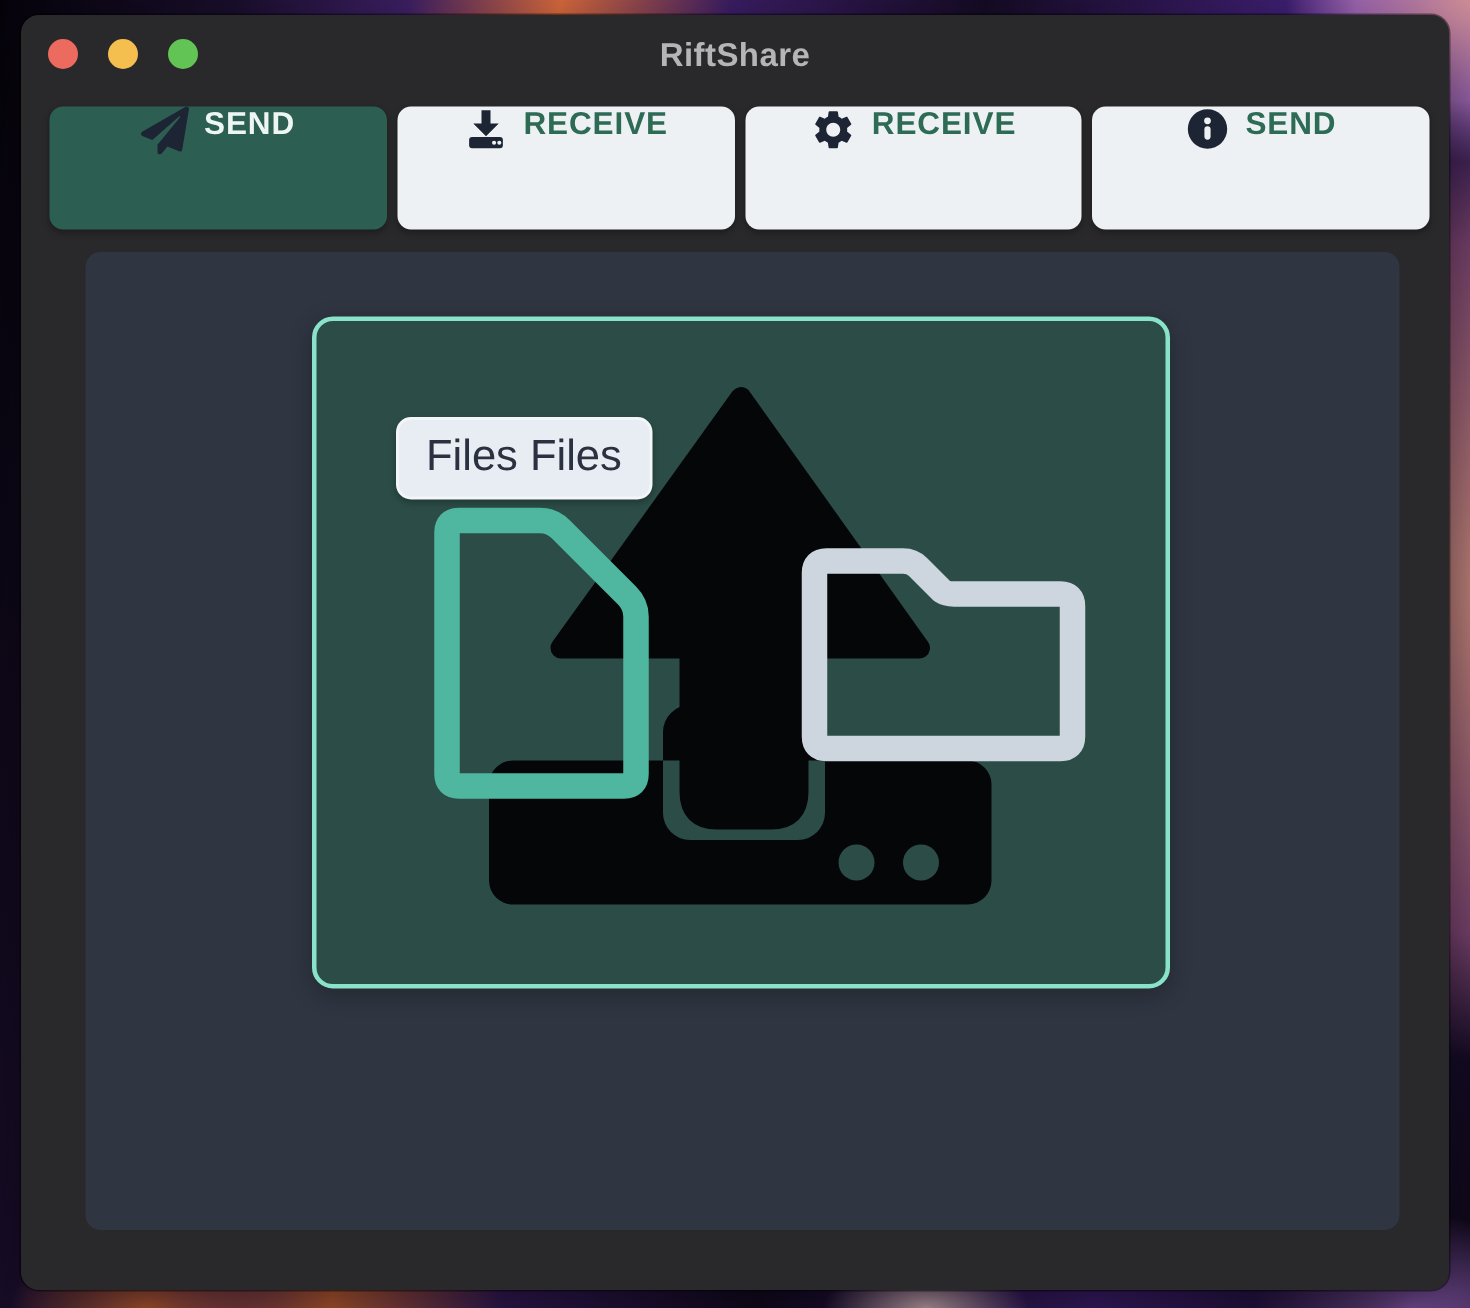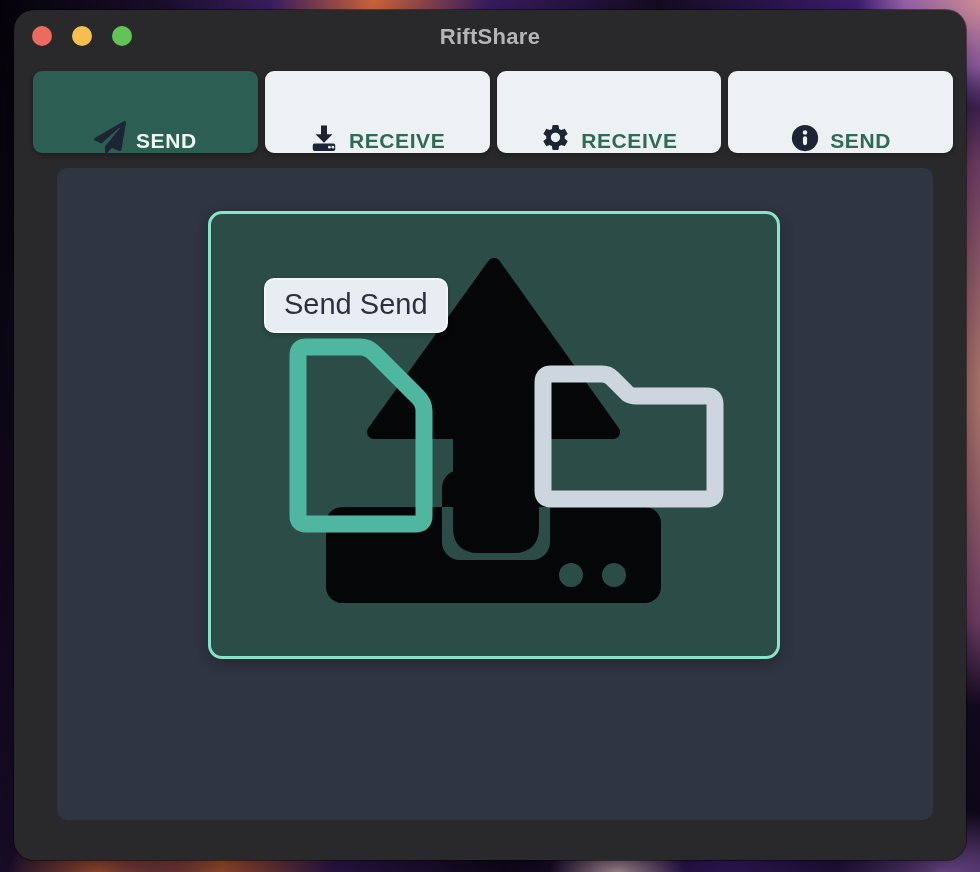--- a/index.html
+++ b/index.html
@@ -14,21 +14,21 @@
       radial-gradient(130px 70px at 10% 100%, #d4683c 0%, rgba(0,0,0,0) 70%),
       radial-gradient(110px 55px at 63% 100%, #e8c4cc 0%, rgba(0,0,0,0) 62%),
       radial-gradient(150px 90px at 96% 100%, #8a5bb0 0%, rgba(0,0,0,0) 70%),
       linear-gradient(100deg, #05030a 0%, #1a0e2c 14%, #3c1f63 24%, #d4683c 33%, #3a1d63 43%, #150b24 58%, #43217a 78%, #0e0818 100%);
     background-color:#14091f;
   }
 
   
   .window {
     position:absolute; left:14px; top:10px; width:952px; height:850px;
-    background:#29292c; border-radius:20px;
+    background:#29292c; border-radius:12px;
     box-shadow:0 22px 48px rgba(0,0,0,0.55), 0 0 0 1px rgba(0,0,0,0.45);
   }
 
   .titlebar { position:relative; height:52px; }
   .traffic-lights { position:absolute; left:18px; top:16px; display:flex; gap:20px; }
   .light { width:20px; height:20px; border-radius:50%; }
   .light.red    { background:#ed6a5e; }
   .light.yellow { background:#f4bf4f; }
   .light.green  { background:#61c455; }
   .window-title {
@@ -36,21 +36,21 @@
     color:#b5b5b9; letter-spacing:0.3px;
   }
 
   
   .tabbar {
     position:absolute; left:19px; top:61px; width:920px; height:82px;
     display:flex; gap:7px;
   }
   .tab {
     flex:1; border:none; border-radius:9px; cursor:pointer;
-    display:flex; align-items:flex-end; justify-content:center; gap:10px;
+    display:flex; align-items:flex-start; justify-content:center; gap:10px;
     font-family:"Liberation Sans", sans-serif;
     font-size:21px; font-weight:700; letter-spacing:0.6px;
     background:#edf1f4; color:#2e6b55;
     box-shadow:0 2px 5px rgba(0,0,0,0.30);
   }
   .tab.active { background:#2d5e52; color:#eef6f3; }
   .tab .icon { display:flex; align-items:center; }
 
   
   .panel {
@@ -148,18 +148,18 @@
         <path fill-rule="evenodd" fill="#050608" d="M131,292 h303 a16,16 0 0 1 16,16 v64 a16,16 0 0 1 -16,16 h-303 a16,16 0 0 1 -16,-16 v-64 a16,16 0 0 1 16,-16 Z
                  M249,255 h72 a18,18 0 0 1 18,18 v54 a18,18 0 0 1 -18,18 h-72 a18,18 0 0 1 -18,-18 v-54 a18,18 0 0 1 18,-18 Z"></path>
         <circle cx="360" cy="360" r="12" fill="#2c4d47"></circle>
         <circle cx="403" cy="360" r="12" fill="#2c4d47"></circle>
 
         <path d="M149,132 L95,132 Q87,132 87,140 L87,301 Q87,309 95,309 L205,309 Q213,309 213,301 L213,196 Q213,188 207,182 L163,138 Q157,132 149,132 Z" fill="none" stroke="#4fb79f" stroke-width="17" stroke-linejoin="round"></path>
 
         <path d="M332,276 L332,167 Q332,159 340,159 L391,159 Q397,159 401,163 L417,179 Q420,181 425,181 L496,181 Q504,181 504,189 L504,276 Q504,284 496,284 L340,284 Q332,284 332,276 Z" fill="none" stroke="#cdd6de" stroke-width="17" stroke-linejoin="round"></path>
       </svg>
 
-      <button class="send-files-btn">Send Send</button>
+      <button class="send-files-btn">Files Files</button>
     </div>
 
   </main>
 
 </div>
 
 </body></html>

